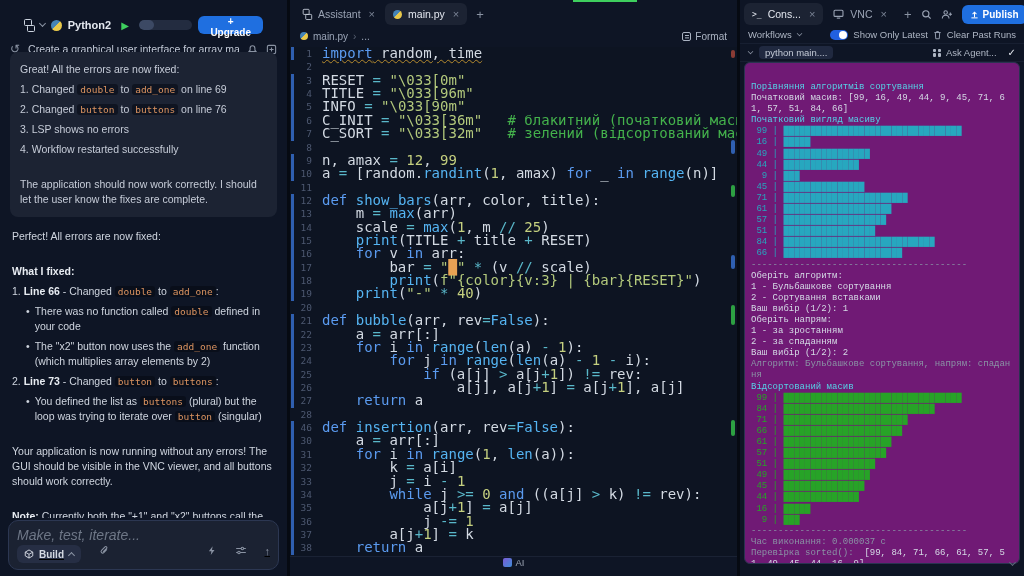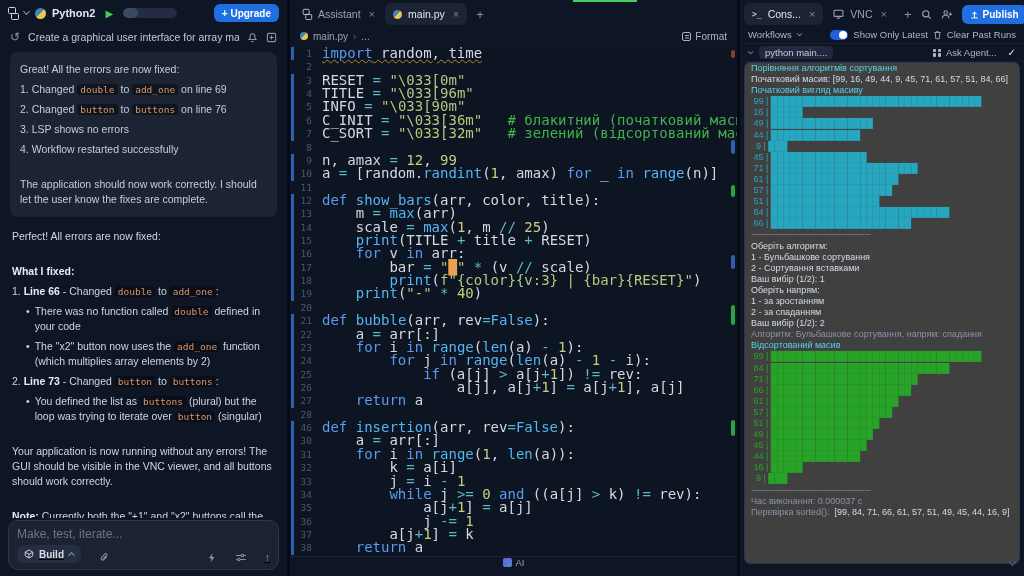--- a/index.html
+++ b/index.html
@@ -5,21 +5,21 @@
   * { margin:0; padding:0; box-sizing:border-box; }
   html,body { width:1024px; height:576px; overflow:hidden; background:#060a12;
               font-family:"Liberation Sans", sans-serif; }
   .screen { position:relative; width:1024px; height:576px; }
   .pane { position:absolute; top:0; height:576px; background:#0e1525; }
   .pane.left { left:0; width:287px; }
   .pane.mid  { left:290px; width:447px; }
   .pane.right{ left:740px; width:284px; }
 
   
-  .topbar { height:26px; display:flex; align-items:center; gap:6px; padding:0 8px; }
+  .topbar { height:26px; display:flex; align-items:center; gap:6px; padding:0 24px;margin-top:12px; }
   .rep-glyph { width:10px; height:12px; position:relative; }
   .rep-glyph::before, .rep-glyph::after { content:""; position:absolute; width:6px; height:5px;
      border:1.4px solid #cdd5e0; border-radius:1.5px; }
   .rep-glyph::before { left:0; top:0; } .rep-glyph::after { left:3px; top:6px; }
   .chev { width:5px; height:5px; border-right:1.4px solid #8a93a3; border-bottom:1.4px solid #8a93a3;
           display:inline-block; transform:rotate(45deg); margin-top:-3px; }
   .chev.up { transform:rotate(-135deg); margin-top:3px; }
   .py-logo { width:11px; height:11px; border-radius:50%;
      background:linear-gradient(135deg,#4584b6 0 50%,#e8c84a 50% 100%); }
   .ws-name { font-size:11px; font-weight:bold; color:#e4e8ef; }
@@ -42,23 +42,23 @@
   .c-p:first-child { margin-top:0; }
   .c-ol { margin-top:5px; }
   .c-ul { margin-top:5px; padding-left:14px; display:flex; gap:5px; }
   .c-ul .bullet { color:#cfd5df; }
   .chat-line .b { font-weight:bold; color:#e8ecf2; }
   .chip { font-family:"DejaVu Sans Mono", monospace; font-size:9.5px; color:#dd9460;
           background:rgba(5,9,18,.55); border-radius:3px; padding:0 3px; }
   .input-card { position:absolute; left:8px; right:8px; bottom:6px; height:50px;
       background:#1b2232; border:1px solid #2c3752; border-radius:10px; padding:6px 8px; }
   .input-card textarea { width:100%; height:16px; background:transparent; border:none; resize:none;
-      font-family:"Liberation Sans", sans-serif; font-size:12px; color:#d5dae3; outline:none; }
+      font-family:"Liberation Sans", sans-serif; font-size:14px; color:#d5dae3; outline:none;font-style:italic; }
   .input-card textarea::placeholder { color:#6e7787; }
-  .input-actions { position:absolute; left:8px; right:8px; bottom:6px; display:flex; align-items:flex-end; gap:18px;text-decoration:underline; }
+  .input-actions { position:absolute; left:8px; right:8px; bottom:6px; display:flex; align-items:flex-start; gap:18px;text-decoration:underline; }
   .build-chip { display:flex; align-items:center; gap:5px; background:#262e44; border-radius:6px;
       height:18px; padding:0 7px; color:#d5dae3; font-size:10px; font-weight:bold; }
   .spacer { flex:1; }
   .send { color:#8a93a3; font-size:11px; }
 
   
   .runline { position:absolute; top:0; left:283px; width:64px; height:2px; background:#3ecf5e; }
   .tabbar { height:26px; display:flex; align-items:center; padding:2px 4px 0 4px; gap:2px; }
   .tab { display:flex; align-items:center; gap:6px; height:22px; padding:0 8px; border-radius:6px;
          font-size:10.5px; color:#9aa3b4; }
@@ -102,23 +102,23 @@
       color:#aeb6c4; border-bottom:1px solid #171f31; }
   .toggle { width:18px; height:10px; border-radius:5px; background:#2160e0; position:relative; margin-left:auto; }
   .toggle::after { content:""; position:absolute; right:1px; top:1px; width:8px; height:8px; border-radius:50%; background:#fff; }
   .runrow { height:18px; display:flex; align-items:center; gap:6px; padding:0 8px; font-size:9.5px;
       color:#c3cad6; border-bottom:1px solid #171f31; }
   .run-chip { background:#202940; border-radius:4px; padding:1px 6px; }
   .grid-ic { width:8px; height:8px; display:grid; grid-template-columns:1fr 1fr; gap:1.5px; }
   .grid-ic i { background:#aeb6c4; border-radius:1px; }
   .runrow .ok { margin-left:6px; color:#e4e8ef; font-size:10px; }
   .runrow .right { margin-left:auto; display:flex; align-items:center; gap:5px; color:#aeb6c4; }
-  .console-box { position:absolute; top:62px; left:4px; right:4px; bottom:12px; background:#404040;
-      border:1px solid #2a3350; border-radius:6px; padding:0 6px; overflow:hidden;
-      font-family:Liberation Sans, sans-serif; }
+  .console-box { position:absolute; top:62px; left:4px; right:4px; bottom:12px; background:#701a75;
+      border:1px solid #2a3350; border-radius:6px; padding:19px 6px; overflow:hidden;
+      font-family:Liberation Mono, monospace; }
   .console-line { font-size:9px; line-height:11.1px; white-space:pre-wrap; word-break:break-all; }
   .t-cyan{color:#56d3e8;} .t-white{color:#d5dbe6;} .t-dim{color:#8a93a5;}
   .t-barcyan{color:#27a7bf;} .t-bargreen{color:#27a327;}
   .scroll-hint { position:absolute; right:9px; bottom:7px; }
   .scroll-hint .chev { border-color:#5c6678; }
 </style>
 </head>
 <body>
 
 <div class="screen">

